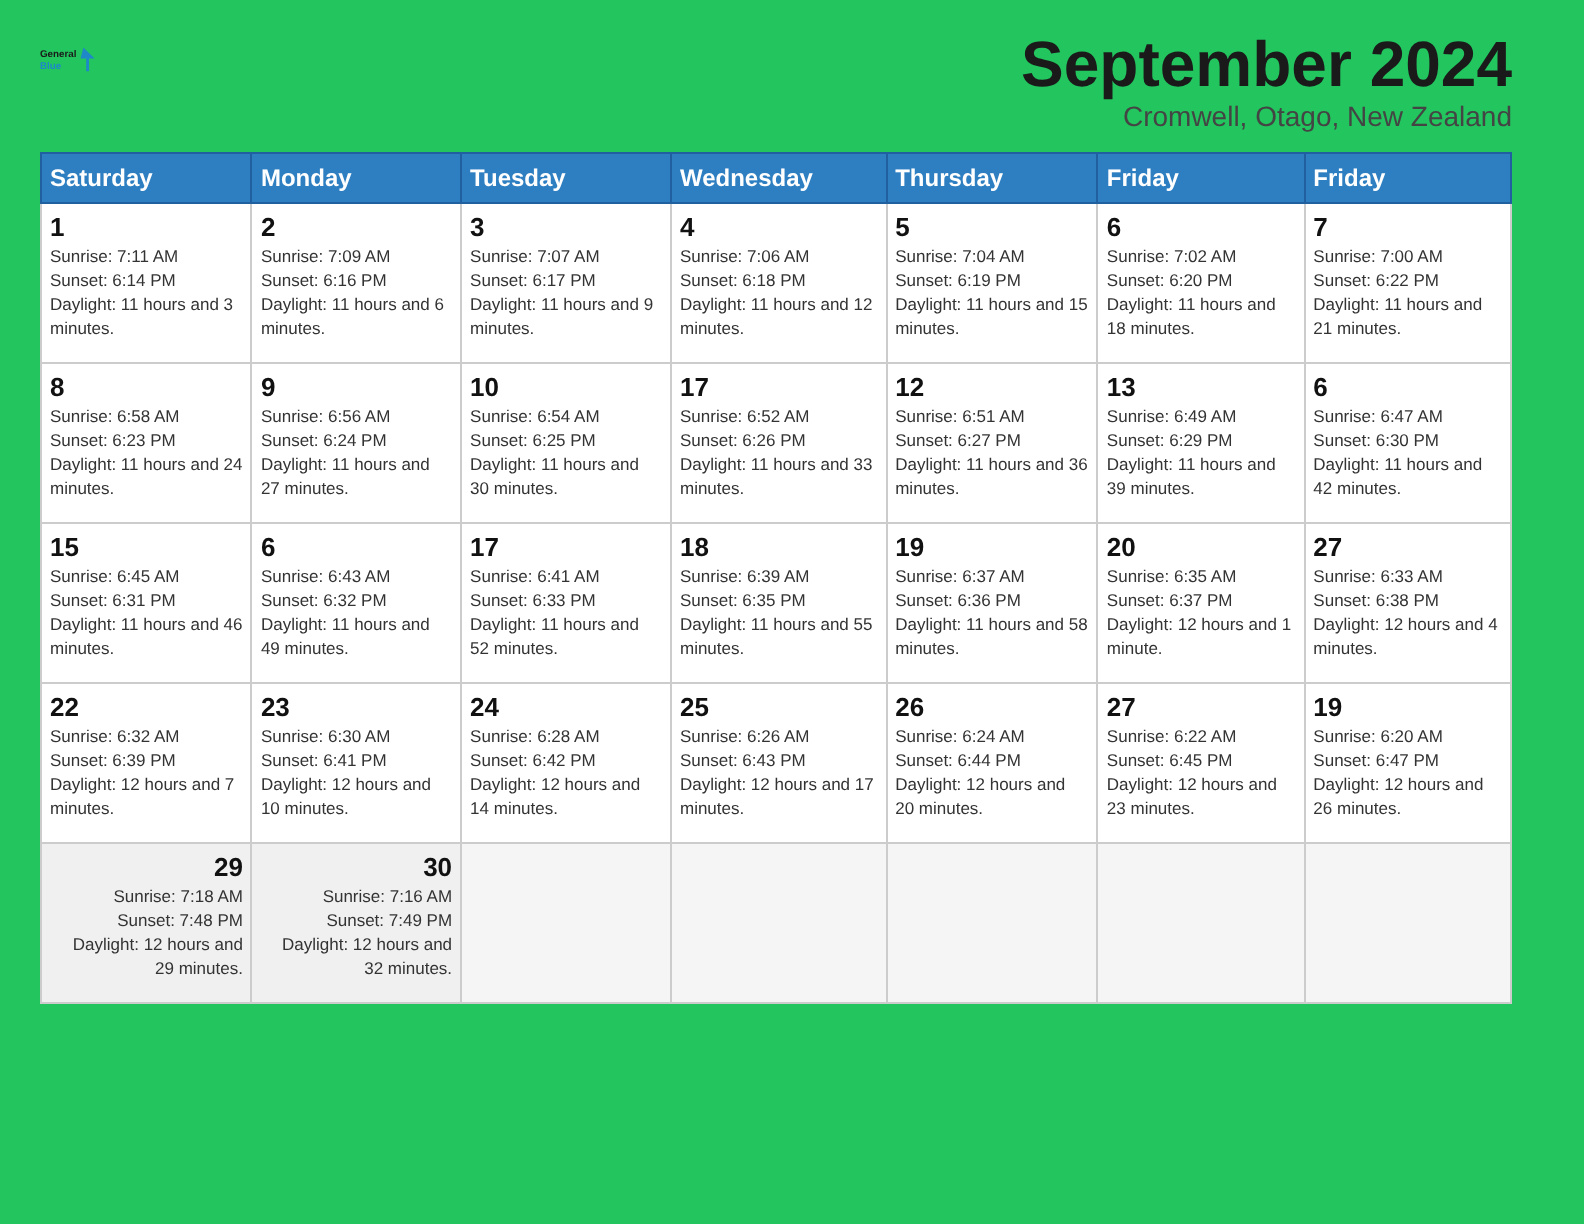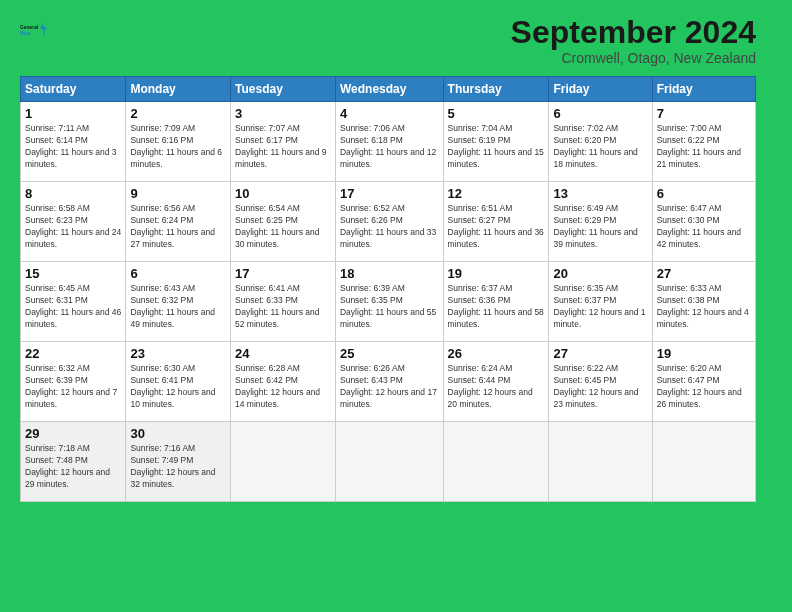--- a/index.html
+++ b/index.html
@@ -63,20 +63,21 @@
       border: 1px solid #ccc;
       vertical-align: top;
       padding: 4px 4px;
       width: 113px;
       height: 80px;
       background: #fff;
       color: #333;
     }
     .calendar tbody tr:last-child td {
       background: #f0f0f0;
+      text-align: right;
     }
     .day-num {
       font-size: 13px;
       font-weight: bold;
       color: #111;
       display: block;
       margin-bottom: 2px;
     }
     .day-detail {
       font-size: 8.5px;

